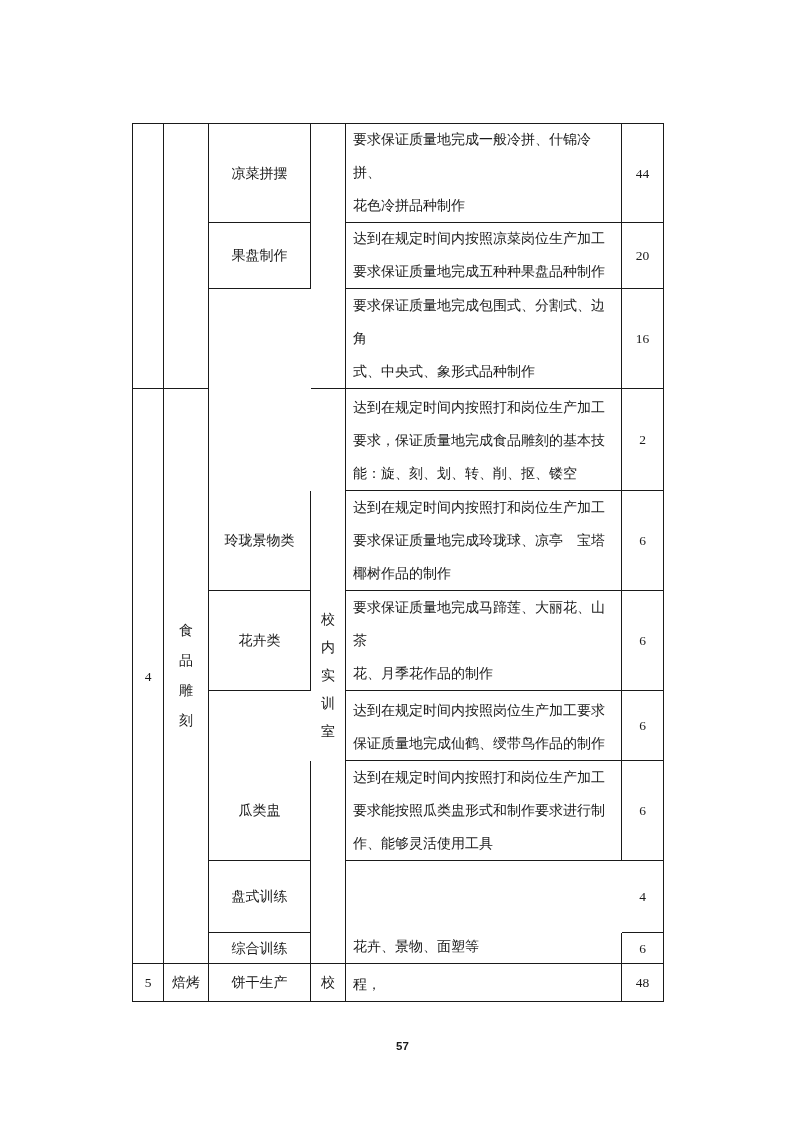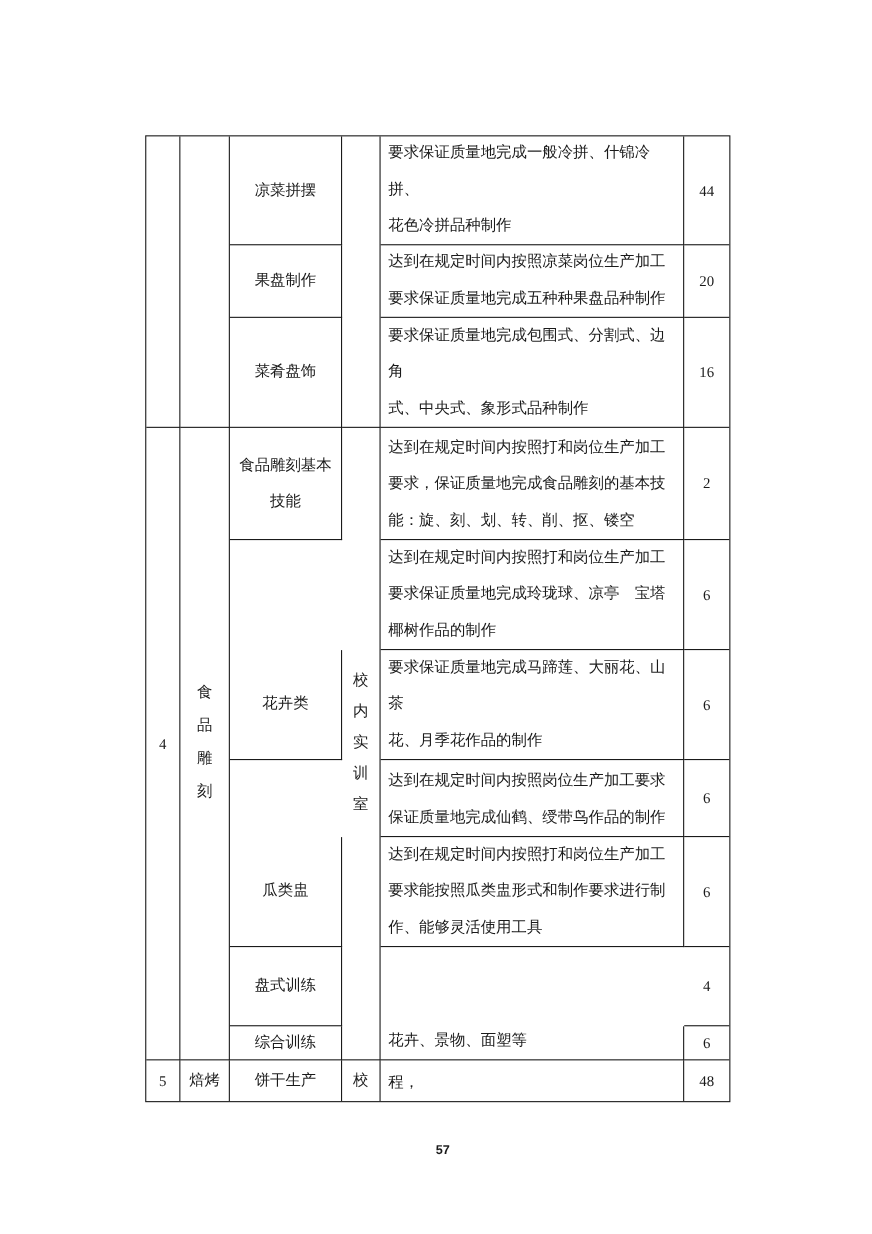--- a/index.html
+++ b/index.html
@@ -58,48 +58,46 @@
       </div>
     <div class="cell hours-cell last-col" style="grid-column:6;grid-row:1;">44</div>
 
     <div class="cell course-cell" style="grid-column:3;grid-row:2;">果盘制作</div>
     <div class="cell desc-cell" style="grid-column:5;grid-row:2;">
         <span class="desc-text">达到在规定时间内按照凉菜岗位生产加工
 要求保证质量地完成五种种果盘品种制作</span>
       </div>
     <div class="cell hours-cell last-col" style="grid-column:6;grid-row:2;">20</div>
 
-    <div class="cell course-cell" style="grid-column:3;grid-row:3;">菜肴盘饰</div>
     <div class="cell desc-cell" style="grid-column:5;grid-row:3;">
         <span class="desc-text">达到在规定时间内按照凉菜岗位生产加工
 要求保证质量地完成包围式、分割式、边角
 式、中央式、象形式品种制作</span>
       </div>
     <div class="cell hours-cell last-col" style="grid-column:6;grid-row:3;">16</div>
 
     <div class="cell no-cell" style="grid-column:1;grid-row:4/11;">4</div>
     <div class="cell cat-cell vtext" style="grid-column:2;grid-row:4/11;">食
 品
 雕
 刻</div>
     <div class="cell loc-cell vtext" style="grid-column:4;grid-row:4/11;">校
 内
 实
 训
 室</div>
 
-    <div class="cell course-cell" style="grid-column:3;grid-row:4;">食品雕刻基本
-技能</div>
     <div class="cell desc-cell" style="grid-column:5;grid-row:4;">
         <span class="desc-text">达到在规定时间内按照打和岗位生产加工
 要求，保证质量地完成食品雕刻的基本技
 能：旋、刻、划、转、削、抠、镂空</span>
       </div>
     <div class="cell hours-cell last-col" style="grid-column:6;grid-row:4;">2</div>
 
+    <div class="cell course-cell" style="grid-column:3;grid-row:5;">玲珑景物类</div>
     <div class="cell desc-cell" style="grid-column:5;grid-row:5;">
         <span class="desc-text">达到在规定时间内按照打和岗位生产加工
 要求保证质量地完成玲珑球、凉亭　宝塔
 椰树作品的制作</span>
       </div>
     <div class="cell hours-cell last-col" style="grid-column:6;grid-row:5;">6</div>
 
     <div class="cell course-cell" style="grid-column:3;grid-row:6;">花卉类</div>
     <div class="cell desc-cell" style="grid-column:5;grid-row:6;">
         <span class="desc-text">达到在规定时间内按照打和岗位生产加工

